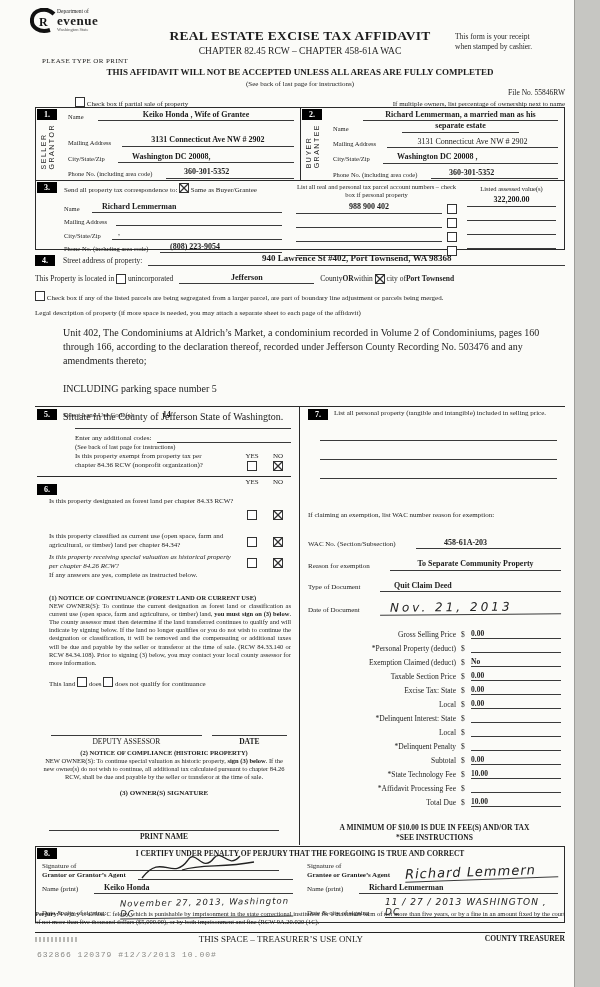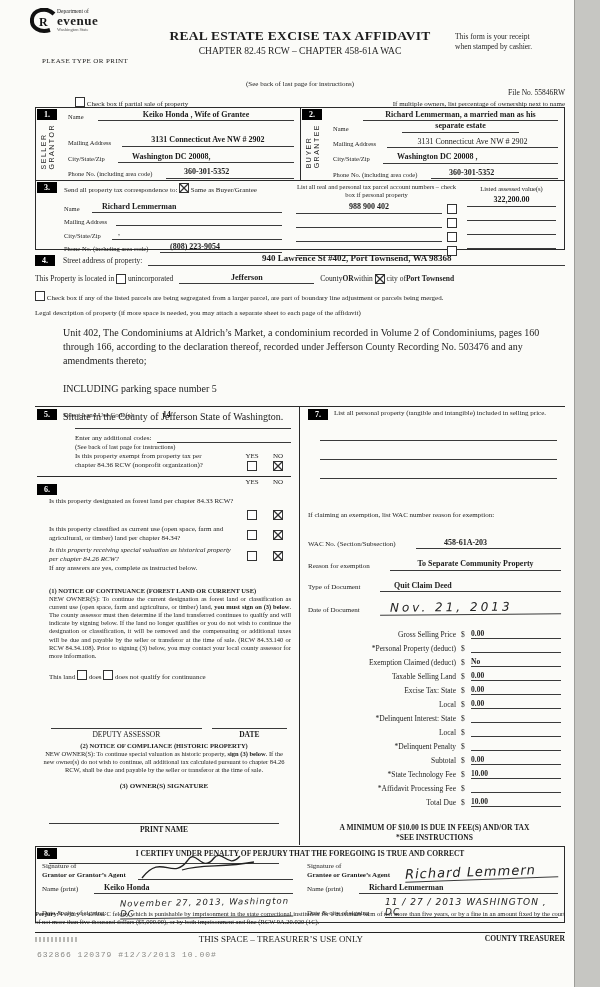--- a/index.html
+++ b/index.html
@@ -65,20 +65,21 @@
 
   <div class="abs ctr" style="left:150px;top:28px;width:300px;">
     <div class="b" style="font-size:13.5px;letter-spacing:.3px;font-family:Liberation Serif, serif;">REAL ESTATE EXCISE TAX AFFIDAVIT</div>
     <div style="font-size:9.5px;margin-top:2px;">CHAPTER 82.45 RCW – CHAPTER 458-61A WAC</div>
   </div>
   <div class="abs t75" style="left:455px;top:32px;width:110px;">
     <div>This form is your receipt</div>
     <div>when stamped by cashier.</div>
   </div>
 
+  <div class="abs b ctr" style="left:0;top:67px;width:600px;font-size:9px;">THIS AFFIDAVIT WILL NOT BE ACCEPTED UNLESS ALL AREAS ARE FULLY COMPLETED</div>
   <div class="abs ctr t7" style="left:0;top:80px;width:600px;">(See back of last page for instructions)</div>
   <div class="abs t75" style="left:445px;top:88px;width:120px;text-align:right;">File No. 55846RW</div>
 
   <div class="abs" style="left:35px;top:97px;width:530px;display:flex;justify-content:space-between;align-items:flex-end;">
     <div class="t7" style="margin-left:40px;">
       <span class="cb"></span>
       <span>Check box if partial sale of property</span>
     </div>
     <div class="t7">If multiple owners, list percentage of ownership next to name</div>
   </div>
@@ -246,21 +247,21 @@
         <div class="qrow">
           <span class="qtext"><span class="numbox">6.</span></span>
           <span class="ycol t7">YES</span>
           <span class="ncol t7">NO</span>
         </div>
         <div class="qrow" style="margin-left:12px;margin-top:1px;">
           <span class="qtext t7">Is this property designated as forest land per chapter 84.33 RCW?</span>
           <span class="ycol" style="padding-top:8px;"><span class="cb"></span></span>
           <span class="ncol" style="padding-top:8px;"><span class="cb checked"></span></span>
         </div>
-        <div class="qrow" style="margin-left:12px;margin-top:2px;">
+        <div class="qrow" style="margin-left:12px;margin-top:9px;">
           <span class="qtext t7">Is this property classified as current use (open space, farm and agricultural, or timber) land per chapter 84.34?</span>
           <span class="ycol"><span class="cb"></span></span>
           <span class="ncol"><span class="cb checked"></span></span>
         </div>
         <div class="qrow" style="margin-left:12px;margin-top:2px;font-style:italic;">
           <span class="qtext t7">Is this property receiving special valuation as historical property per chapter 84.26 RCW?</span>
           <span class="ycol"><span class="cb"></span></span>
           <span class="ncol"><span class="cb checked"></span></span>
         </div>
         <div class="t7" style="margin-left:12px;">If any answers are yes, complete as instructed below.</div>
@@ -330,21 +331,21 @@
             <span class="flabel">*Personal Property (deduct)</span>
             <span class="fdollar">$</span>
             <span class="fline"></span>
           </div>
         <div class="frow" style="min-height:14px;">
             <span class="flabel">Exemption Claimed (deduct)</span>
             <span class="fdollar">$</span>
             <span class="fline">No</span>
           </div>
         <div class="frow" style="min-height:14px;">
-            <span class="flabel">Taxable Selling Land</span>
+            <span class="flabel">Taxable Section Price</span>
             <span class="fdollar">$</span>
             <span class="fline">0.00</span>
           </div>
         <div class="frow" style="min-height:14px;">
             <span class="flabel">Excise Tax:  State</span>
             <span class="fdollar">$</span>
             <span class="fline">0.00</span>
           </div>
         <div class="frow" style="min-height:14px;">
             <span class="flabel">Local</span>

